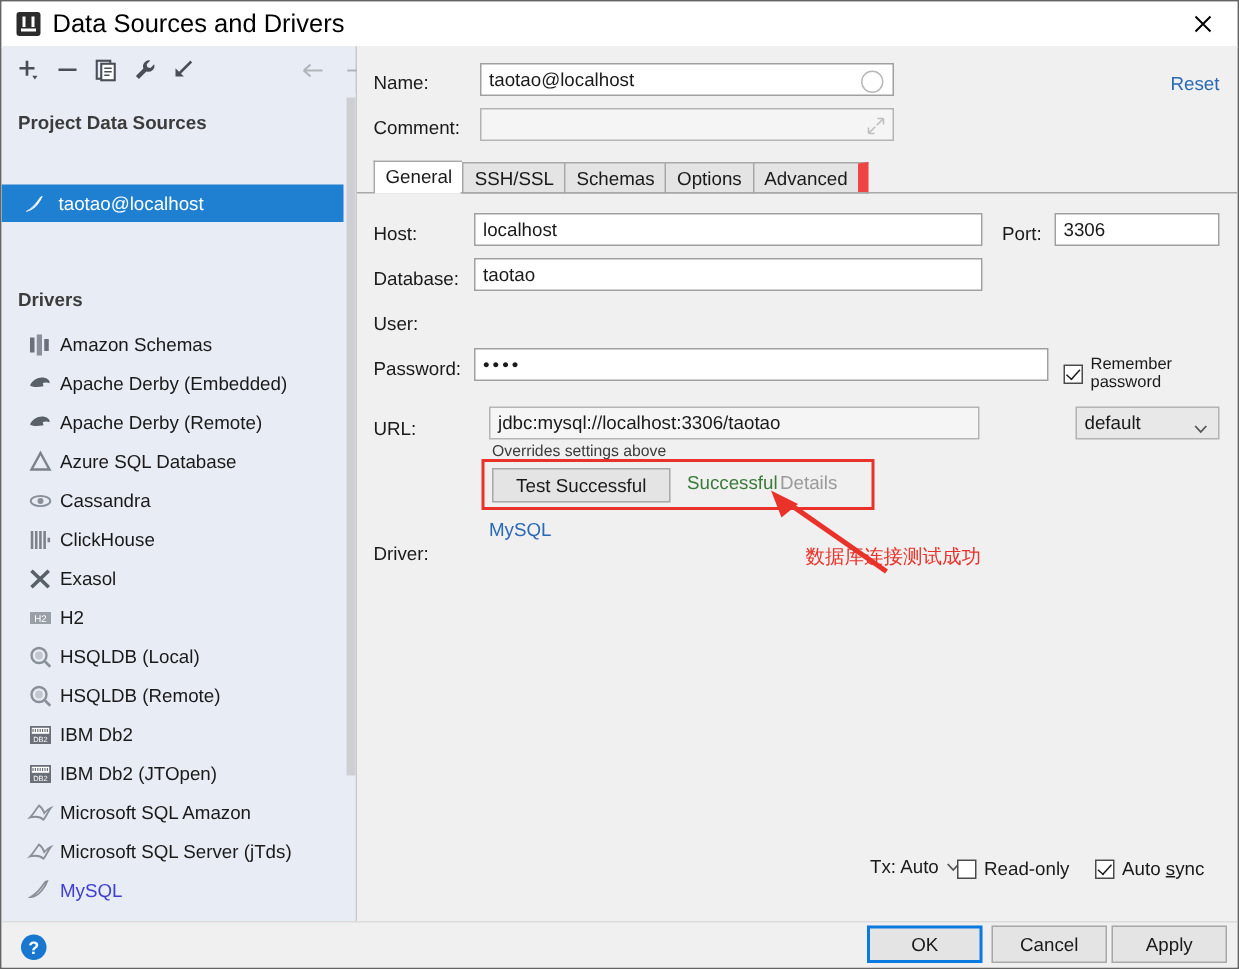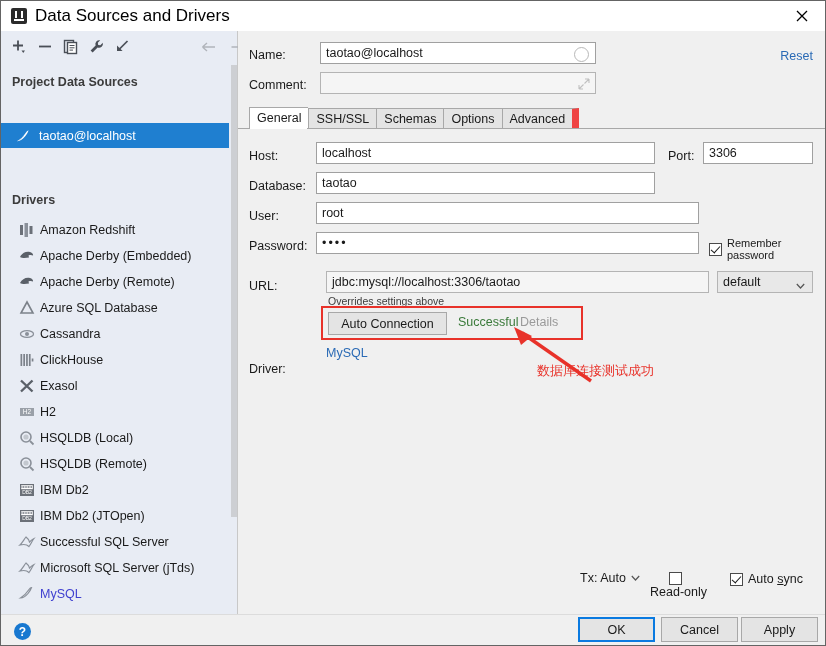--- a/index.html
+++ b/index.html
@@ -500,21 +500,21 @@
 
     <div id="drivers-list">
         <div class="driver-row">
           <span class="dicon">
             <svg width="18" height="18" viewBox="0 0 18 18">
               <rect x="2" y="4" width="3" height="10" fill="#6b7078"></rect>
               <rect x="6.5" y="2" width="3.5" height="14" fill="#8a9099"></rect>
               <rect x="11.5" y="5" width="3" height="8" fill="#6b7078"></rect>
             </svg>
           </span>
-          <span class="dlabel">Amazon Redshift</span>
+          <span class="dlabel">Amazon Schemas</span>
         </div>
         <div class="driver-row">
           <span class="dicon">
             <svg width="18" height="18" viewBox="0 0 18 18">
               <path d="M2 10 C4 6 8 4 12 5 C14 5.5 15.5 7 15 8.5 C14 8 12 7.8 10.5 8.4 L11 10.5 C8 11 4.5 11.5 2 10 Z" fill="#5a6068"></path>
             </svg>
           </span>
           <span class="dlabel">Apache Derby (Embedded)</span>
         </div>
         <div class="driver-row">
@@ -612,21 +612,21 @@
             </svg>
           </span>
           <span class="dlabel">IBM Db2 (JTOpen)</span>
         </div>
         <div class="driver-row">
           <span class="dicon">
             <svg width="18" height="18" viewBox="0 0 18 18">
               <path d="M2 12 C4 10 6 6.5 8 4 C10 5.5 11 7 11.5 9 C13 7.5 14.5 6 16 5.5 C14 8 13 11 11 13.5 C9 11.5 6 11 2 12 Z" fill="none" stroke="#8a9099" stroke-width="1.2"></path>
             </svg>
           </span>
-          <span class="dlabel">Successful SQL Server</span>
+          <span class="dlabel">Microsoft SQL Amazon</span>
         </div>
         <div class="driver-row">
           <span class="dicon">
             <svg width="18" height="18" viewBox="0 0 18 18">
               <path d="M2 12 C4 10 6 6.5 8 4 C10 5.5 11 7 11.5 9 C13 7.5 14.5 6 16 5.5 C14 8 13 11 11 13.5 C9 11.5 6 11 2 12 Z" fill="none" stroke="#8a9099" stroke-width="1.2"></path>
             </svg>
           </span>
           <span class="dlabel">Microsoft SQL Server (jTds)</span>
         </div>
         <div class="driver-row highlight">
@@ -690,50 +690,47 @@
     <div class="tfield" style="left:465px; top:111px; width:110px; height:22px;">
       <span>3306</span>
     </div>
 
     <div class="lab" style="left:11px; top:148px;">Database:</div>
     <div class="tfield" style="left:78px; top:141px; width:339px; height:22px;">
       <span>taotao</span>
     </div>
 
     <div class="lab" style="left:11px; top:178px;">User:</div>
-    <div class="tfield" style="left:78px; top:171px; width:383px; height:22px;">
-      <span>root</span>
-    </div>
 
     <div class="lab" style="left:11px; top:208px;">Password:</div>
     <div class="tfield" style="left:78px; top:201px; width:383px; height:22px;">
       <span style="letter-spacing:2px;">••••</span>
     </div>
     <div class="chk-wrap" style="left:471px; top:206px; font-size:11px;">
       <span class="chk-box checked"></span>
       <span><span>Remember password</span></span>
     </div>
 
     <div class="lab" style="left:11px; top:248px;">URL:</div>
-    <div class="tfield readonlyish" style="left:88px; top:240px; width:383px; height:22px;text-align:right;">
+    <div class="tfield readonlyish" style="left:88px; top:240px; width:327px; height:22px;text-align:right;">
       <span>jdbc:mysql://localhost:3306/taotao</span>
     </div>
     <div class="tfield readonlyish" style="left:479px; top:240px; width:96px; height:22px; background:#e8e8e8;">
       <span>default</span>
       <span style="position:absolute; right:7px; top:7px;">
         <svg width="9" height="7" viewBox="0 0 9 7">
             <path d="M0.8 1 L4.5 5 L8.2 1" stroke="#555" stroke-width="1.2" fill="none"></path>
           </svg>
       </span>
     </div>
 
     <div id="overrides-note" style="left:90px; top:264px;">Overrides settings above</div>
 
     <div id="highlight-box" style="left:83px; top:275px;"></div>
-    <div id="test-btn" style="left:90px; top:281px;">Auto Connection</div>
+    <div id="test-btn" style="left:90px; top:281px;">Test Successful</div>
     <div id="status-ok" style="left:220px; top:284px;">Successful</div>
     <div id="details-link" style="left:282px; top:284px;">Details</div>
 
     <div class="lab" style="left:11px; top:315px;margin-top:16px;">Driver:</div>
     <div id="driver-link" style="left:88px; top:315px;">MySQL</div>
 
     <div id="annot-arrow" style="left:258px; top:292px;">
       <svg width="110" height="62" viewBox="0 0 110 62">
         <path d="M95 58 L26 10" stroke="#e8322a" stroke-width="3.4" fill="none"></path>
         <path d="M18 4 L36 13 L25 22 Z" fill="#e8322a"></path>
@@ -742,21 +739,21 @@
     <div id="annot-text" style="left:299px; top:331px;text-align:center;">数据库连接测试成功</div>
 
     <div id="tx-combo" style="left:342px; top:540px;">
       <span>Tx: Auto</span>
       <span style="margin-left:5px;">
         <svg width="9" height="7" viewBox="0 0 9 7">
             <path d="M0.8 1 L4.5 5 L8.2 1" stroke="#555" stroke-width="1.2" fill="none"></path>
           </svg>
       </span>
     </div>
-    <div class="chk-wrap" id="chk-readonly" style="left:412px; top:541px;flex-direction:column;">
+    <div class="chk-wrap" id="chk-readonly" style="left:400px; top:541px;">
       <span class="chk-box"></span>
       <span>Read-only</span>
     </div>
     <div class="chk-wrap" id="chk-autosync" style="left:492px; top:541px;">
       <span class="chk-box checked"></span>
       <span><span>Auto </span><span class="ul">s</span><span>ync</span></span>
     </div>
   </div>
 
   <div id="footer">

